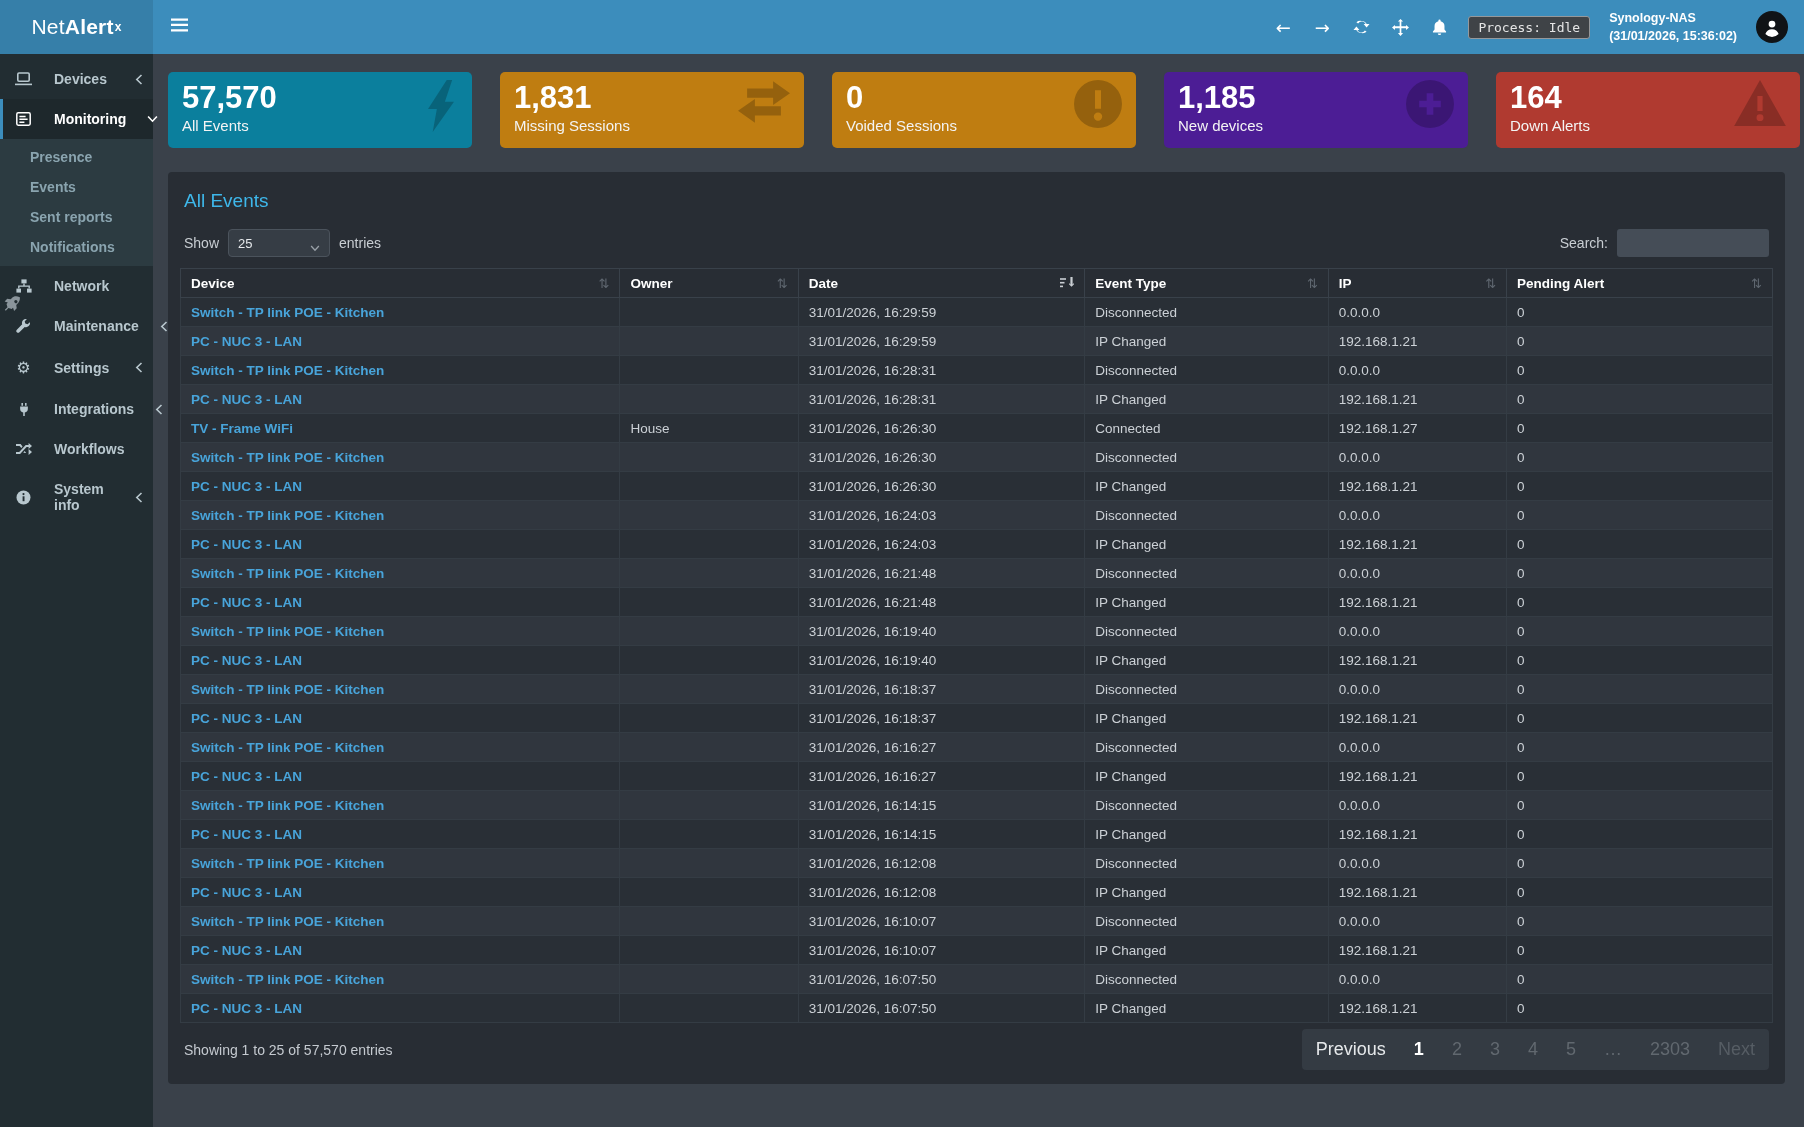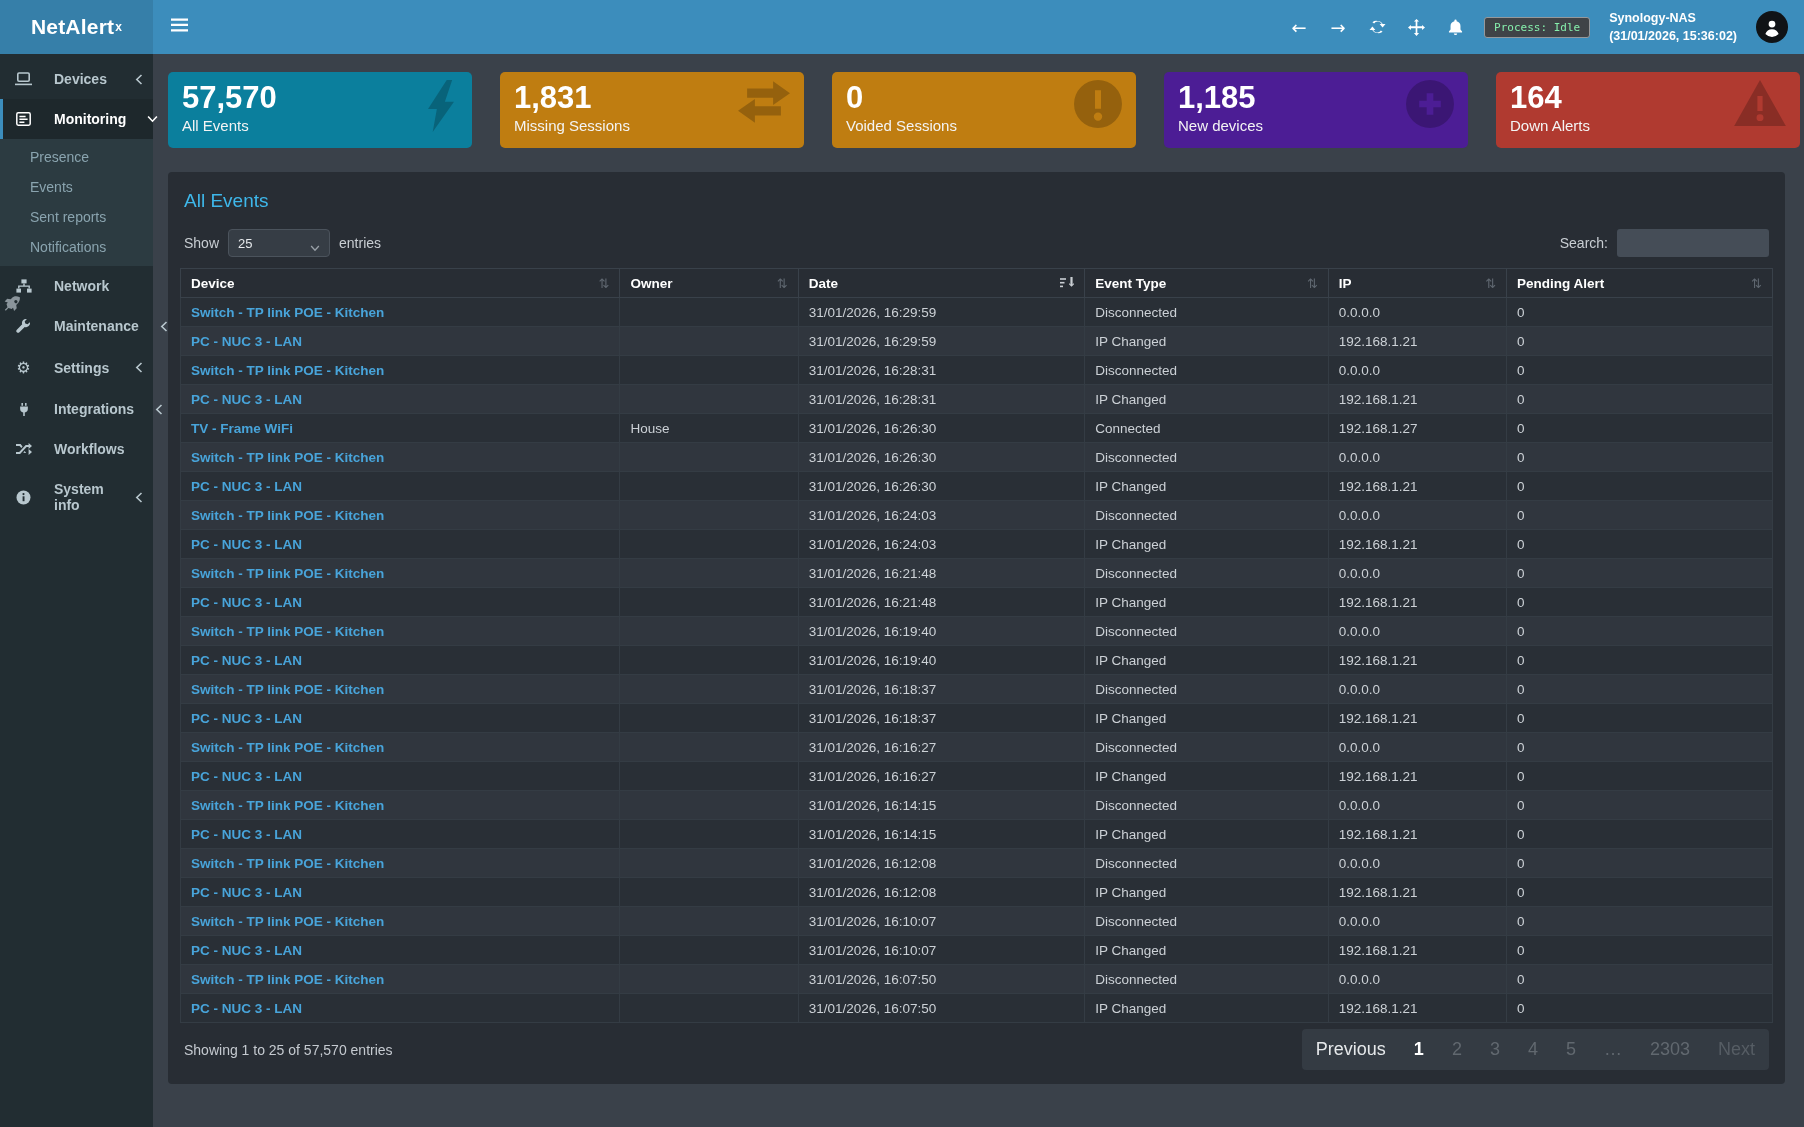--- a/index.html
+++ b/index.html
@@ -8,38 +8,38 @@
     position:relative; overflow:hidden;
     background:#3a414a;
     font-family:"Liberation Sans","DejaVu Sans",sans-serif;
     color:#ccd1d6;
   }
   .glyph { font-family:"DejaVu Sans",sans-serif; }
 
   
   .topbar { position:absolute; top:0; left:0; right:0; height:54px; background:#3c8dbc; display:flex; align-items:stretch; z-index:5; }
   .brand { width:153px; background:#367fa9; color:#fff; display:flex; align-items:center; justify-content:center; font-size:21px; letter-spacing:.2px; cursor:pointer; }
-  .brand .b-light { font-weight:700; }
+  .brand .b-light { font-weight:400; }
   .brand .b-bold  { font-weight:700; }
   .brand sup { font-size:12px; font-weight:700; margin-left:1px; }
   .hamburger { width:52px; display:flex; align-items:center; justify-content:center; color:#fff; cursor:pointer; }
   .topbar-right { margin-left:auto; display:flex; align-items:center; gap:19px; padding-right:16px; color:#fff; }
   .nav-ic { display:flex; align-items:center; justify-content:center; width:20px; font-size:18px; color:#fff; cursor:pointer; }
-  .process-badge { font-family:"DejaVu Sans Mono","Liberation Mono",monospace; font-size:11px; color:#86efac; background:#3f4347; border:1px solid #95989b; border-radius:3px; padding:3px 9px; }
+  .process-badge { font-family:"DejaVu Sans Mono","Liberation Mono",monospace; font-size:13px; color:#e5e5e5; background:#3f4347; border:1px solid #95989b; border-radius:3px; padding:3px 9px; }
   .host-info { font-size:12.5px; font-weight:700; line-height:1.45; color:#fff; }
   .avatar { width:32px; height:32px; border-radius:50%; background:#101316; display:flex; align-items:center; justify-content:center; cursor:pointer; overflow:hidden; }
 
   
   .sidebar { position:absolute; top:54px; left:0; bottom:0; width:153px; background:#222d32; padding-top:5px; font-size:14px; }
   .side-item { display:flex; align-items:center; gap:21px; padding:12px 10px 12px 11px; border-left:3px solid transparent; color:#b8c7ce; font-weight:600; cursor:pointer; }
   .side-item .ic { width:19px; display:flex; justify-content:center; align-items:center; flex:none; }
   .side-item .chev { margin-left:auto; display:flex; align-items:center; }
   .side-item.active { background:#1e282c; border-left-color:#3c8dbc; color:#fff; }
   .submenu { background:#2c3b41; padding:3px 0 4px; }
-  .submenu-item { padding:7px 24px 7px 30px; color:#8aa4af; font-weight:400; cursor:pointer; }
+  .submenu-item { padding:7px 24px 7px 30px; color:#8aa4af; font-weight:700; cursor:pointer; }
   .rocket-float { position:absolute; left:2px; top:242px; color:#8a949b; }
 
   
   .content { position:absolute; left:153px; top:54px; right:0; bottom:0; }
   .cards { display:flex; gap:28px; padding:18px 4px 0 15px; }
   .stat-card { flex:1; height:76px; border-radius:5px; position:relative; padding:7px 14px; color:#fff; cursor:pointer; overflow:hidden; }
   .stat-card .value { font-size:31px; font-weight:700; line-height:1.2; }
   .stat-card .label { font-size:15px; color:#f4f4f4; margin-top:1px; }
   .stat-card .cicon { position:absolute; top:8px; right:14px; color:rgba(0,0,0,0.22); }
 

